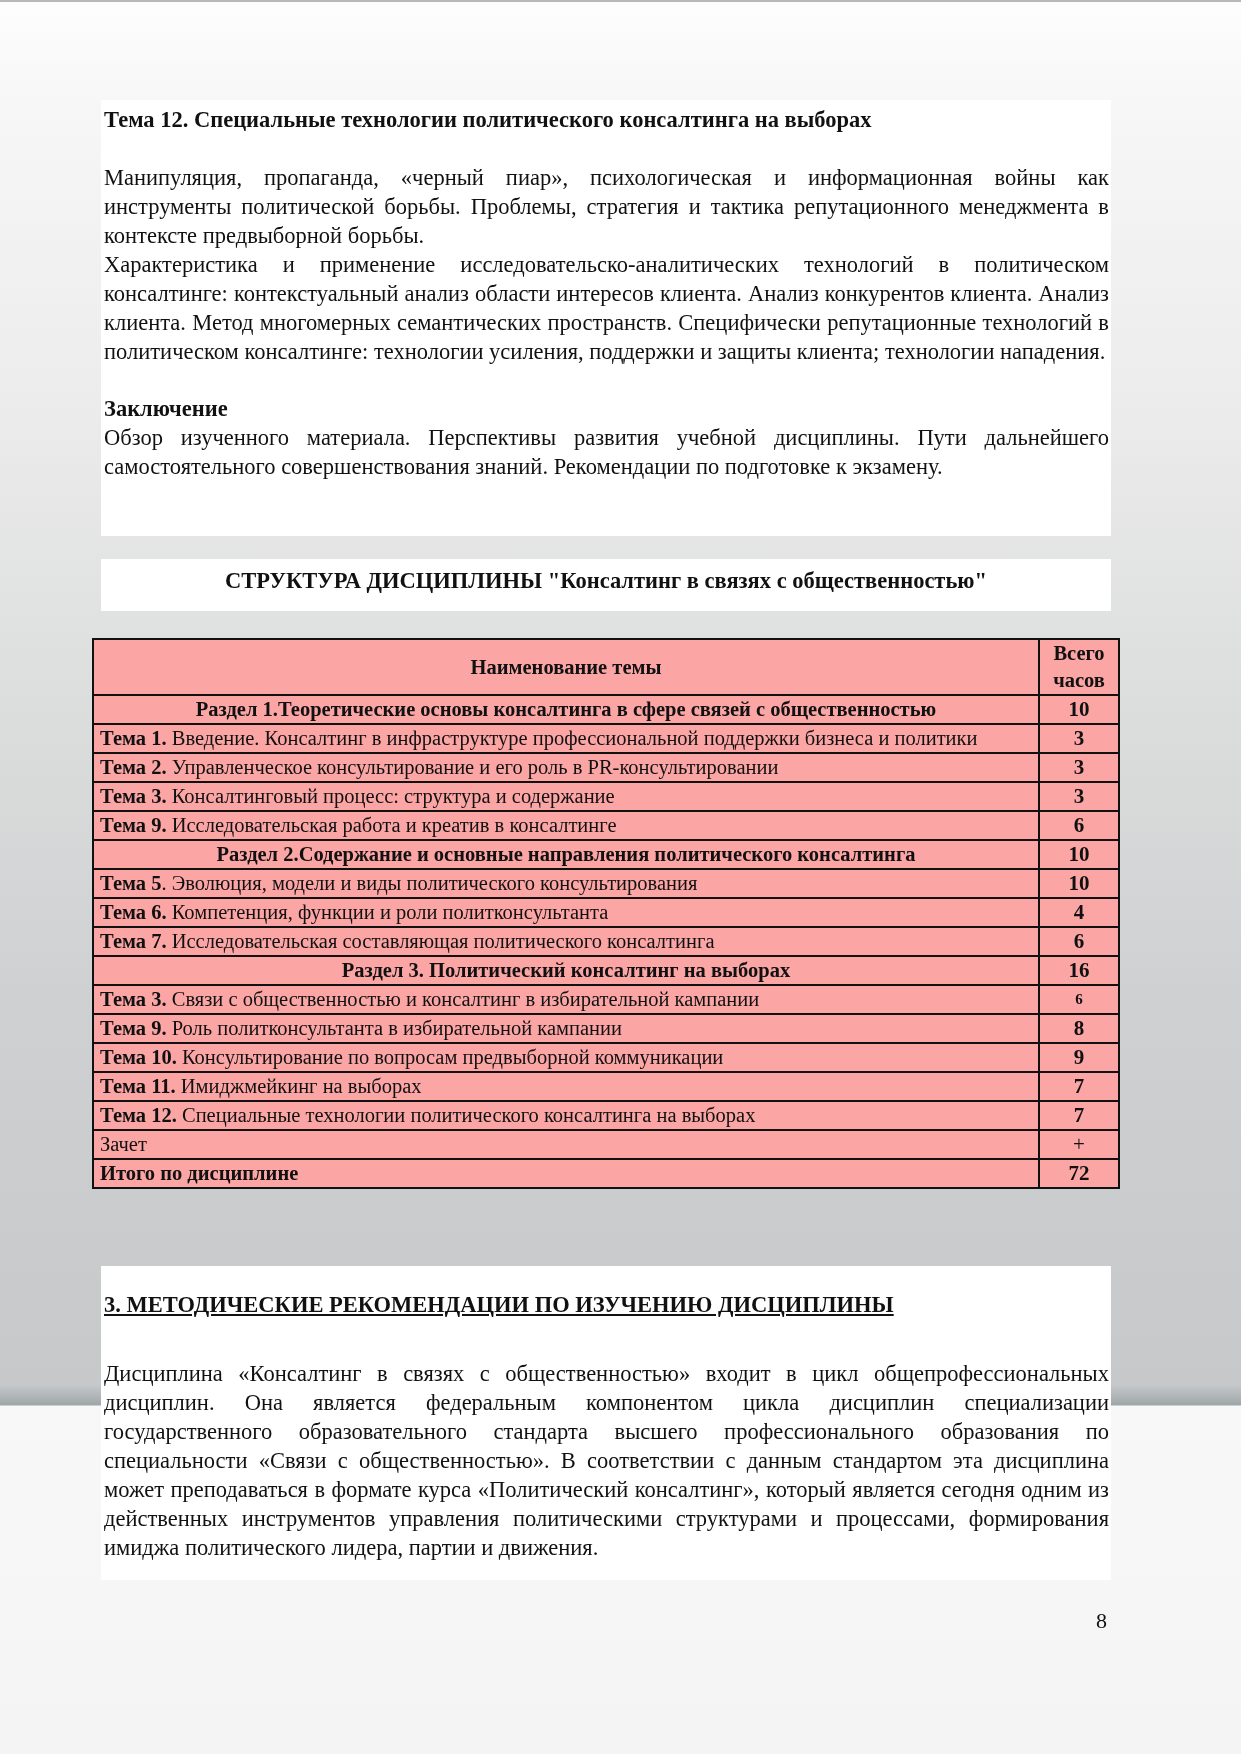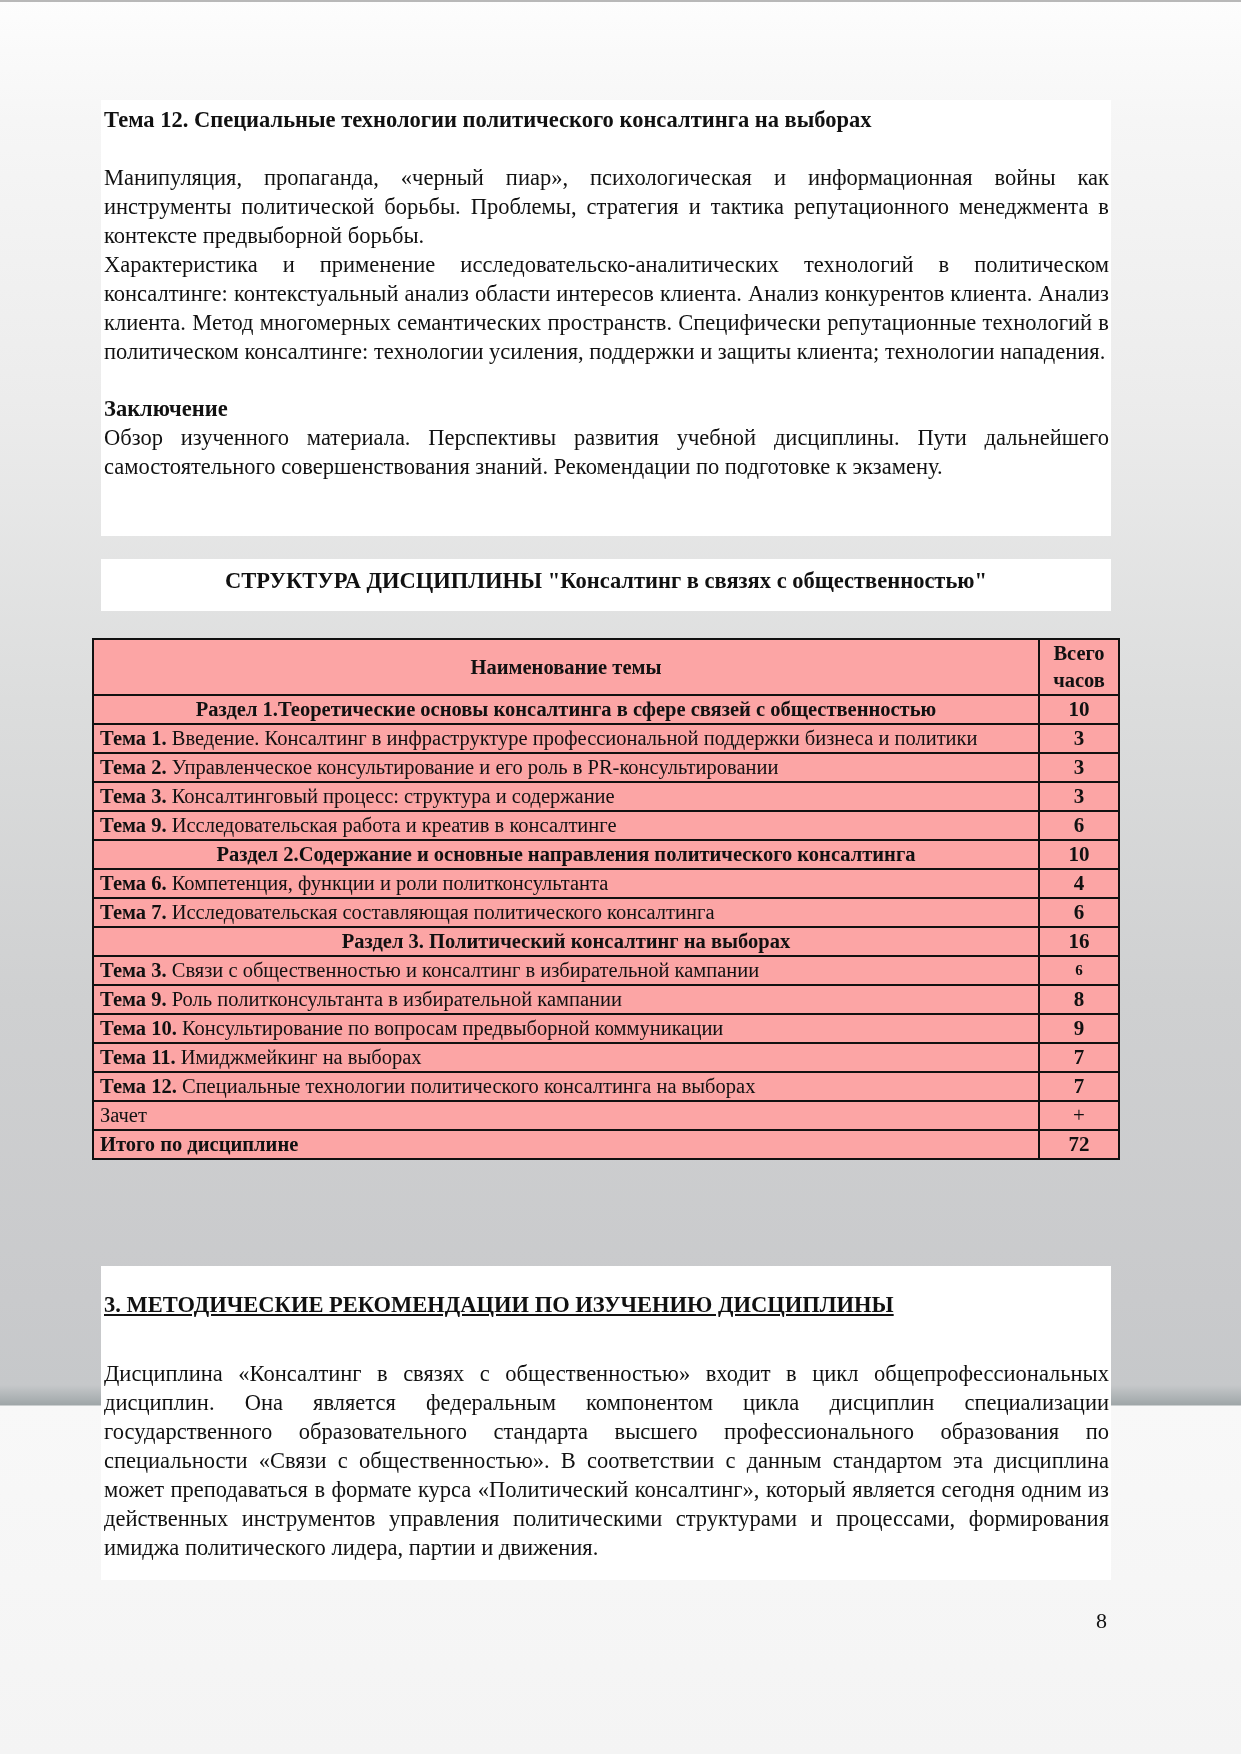--- a/index.html
+++ b/index.html
@@ -121,20 +121,24 @@
       </tr>
       <tr class="row-h">
         <td class="topic-cell"><span class="tnum">Тема 9.</span><span> Исследовательская работа и креатив в консалтинге</span></td>
         <td class="hours-cell">6</td>
       </tr>
       <tr class="row-h">
         <td class="section-cell">Раздел 2.Содержание и основные направления политического консалтинга</td>
         <td class="hours-cell">10</td>
       </tr>
       <tr class="row-h">
+        <td class="topic-cell"><span class="tnum">Тема 5</span><span>. Эволюция, модели и виды политического консультирования</span></td>
+        <td class="hours-cell">10</td>
+      </tr>
+      <tr class="row-h">
         <td class="topic-cell"><span class="tnum">Тема 6.</span><span> Компетенция, функции и роли политконсультанта</span></td>
         <td class="hours-cell">4</td>
       </tr>
       <tr class="row-h">
         <td class="topic-cell"><span class="tnum">Тема 7.</span><span> Исследовательская составляющая политического консалтинга</span></td>
         <td class="hours-cell">6</td>
       </tr>
       <tr class="row-h">
         <td class="section-cell">Раздел 3. Политический консалтинг на выборах</td>
         <td class="hours-cell">16</td>

